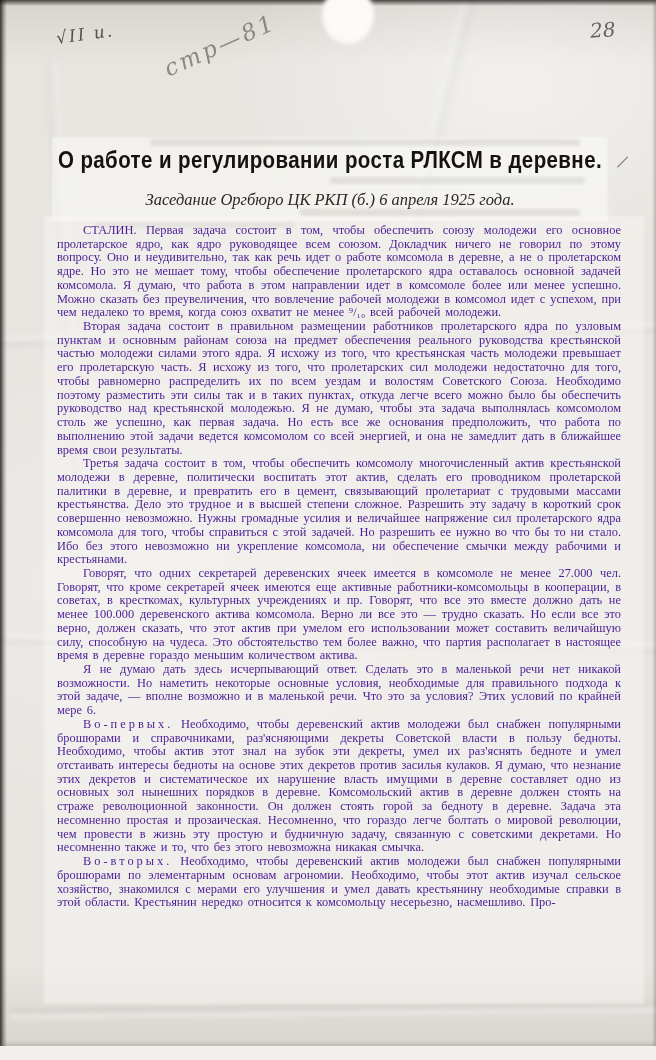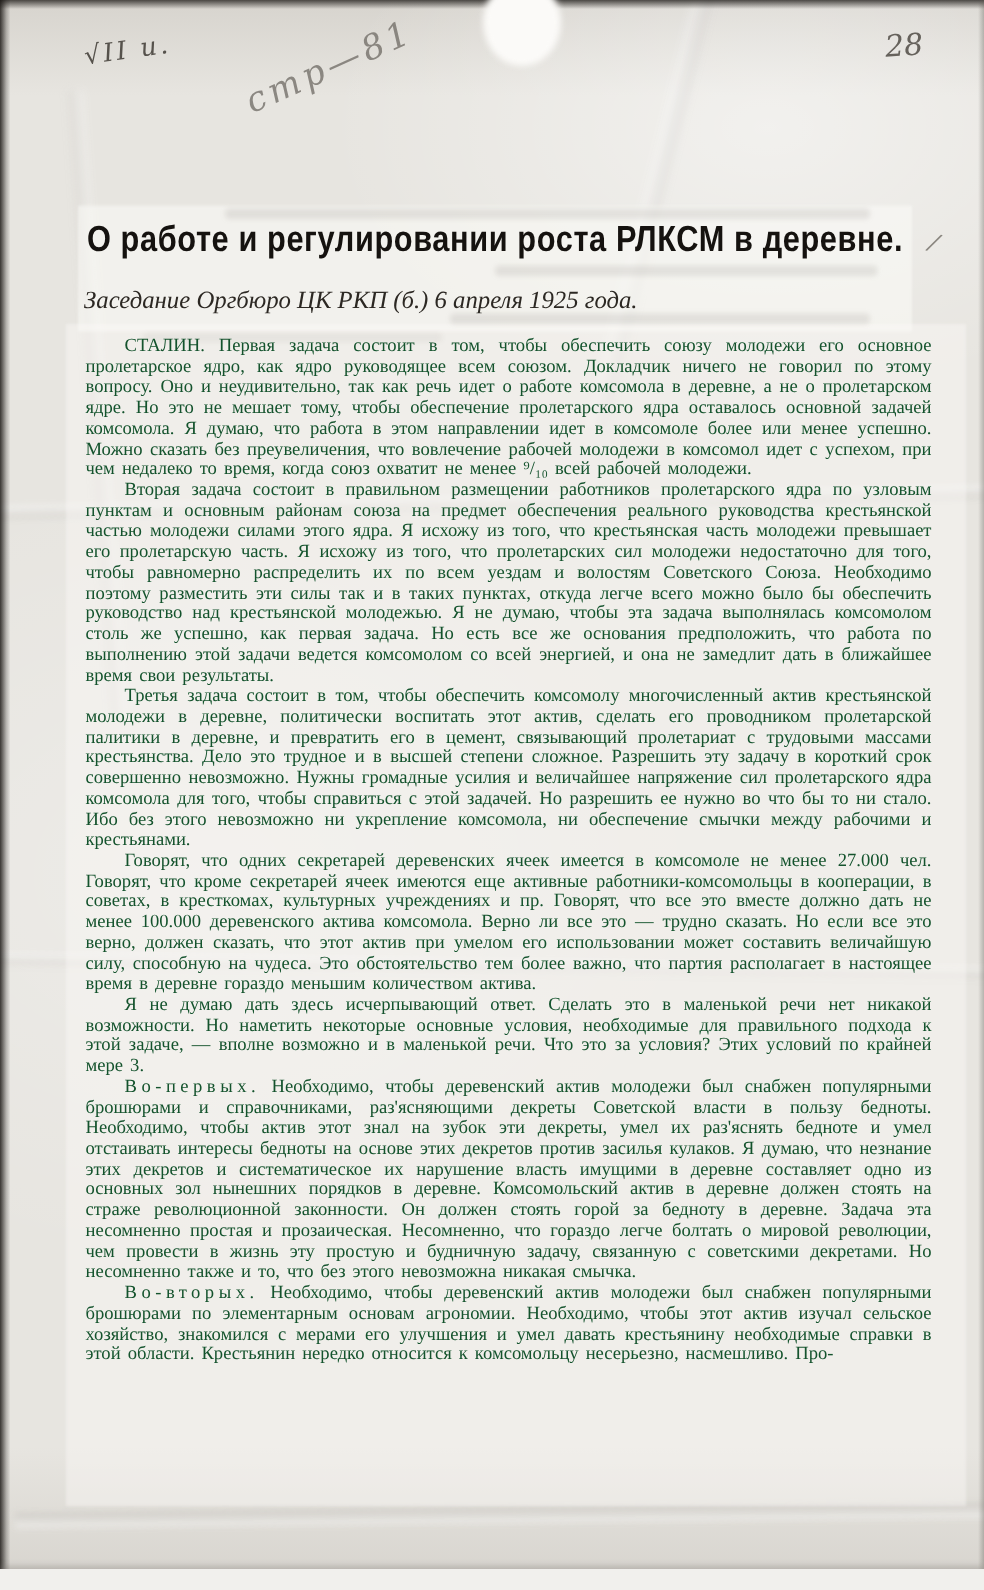--- a/index.html
+++ b/index.html
@@ -69,27 +69,27 @@
   .page-number { left: 590px; top: 18px; font-size: 20px; color: #66625c; transform: rotate(-4deg); }
   .slash-mark { left: 620px; top: 152px; font-size: 16px; transform: rotate(18deg); color: #8a867f; }
   
   .doc-title { position: absolute; left: 56px; top: 146px; width: 548px;
     text-align: center;
     font-family: "Liberation Sans", "DejaVu Sans", sans-serif;
     font-weight: 700; font-size: 20.5px; letter-spacing: 0.4px;
     color: #15120f; transform: scaleY(1.18); transform-origin: top center;
     white-space: nowrap; }
   .doc-subtitle { position: absolute; left: 56px; top: 190px; width: 548px;
-    text-align: left;
+    text-align: center;
     font-family: "Liberation Serif", "DejaVu Serif", serif;
     font-style: italic; font-size: 16.5px; color: #2c2823;
     white-space: nowrap; }
   
   .doc-body { position: absolute; left: 57px; top: 224px; width: 564px;
-    font-size: 12.4px; line-height: 13.72px; color: #14532d;
+    font-size: 12.4px; line-height: 13.72px; color: #4c1d95;
     text-align: justify; word-spacing: 1.6px; }
   .doc-body p { margin: 0; text-indent: 26px; }
   .lead-spaced { letter-spacing: 3px; }
 </style>
 </head>
 <body>
 
 <div class="page">
   <div class="paper-tone"></div>
 
@@ -118,19 +118,19 @@
   <div class="pencil slash-mark">/</div>
 
   <div class="doc-title">О работе и регулировании роста РЛКСМ в деревне.</div>
   <div class="doc-subtitle">Заседание Оргбюро ЦК РКП (б.) 6 апреля 1925 года.</div>
 
   <div class="doc-body">
       <p><span>СТАЛИН. Первая задача состоит в том, чтобы обеспечить союзу молодежи его основное пролетарское ядро, как ядро руководящее всем союзом. Докладчик ничего не говорил по этому вопросу. Оно и неудивительно, так как речь идет о работе комсомола в деревне, а не о пролетарском ядре. Но это не мешает тому, чтобы обеспечение пролетарского ядра оставалось основной задачей комсомола. Я думаю, что работа в этом направлении идет в комсомоле более или менее успешно. Можно сказать без преувеличения, что вовлечение рабочей молодежи в комсомол идет с успехом, при чем недалеко то время, когда союз охватит не менее ⁹/₁₀ всей рабочей молодежи.</span></p>
       <p><span>Вторая задача состоит в правильном размещении работников пролетарского ядра по узловым пунктам и основным районам союза на предмет обеспечения реального руководства крестьянской частью молодежи силами этого ядра. Я исхожу из того, что крестьянская часть молодежи превышает его пролетарскую часть. Я исхожу из того, что пролетарских сил молодежи недостаточно для того, чтобы равномерно распределить их по всем уездам и волостям Советского Союза. Необходимо поэтому разместить эти силы так и в таких пунктах, откуда легче всего можно было бы обеспечить руководство над крестьянской молодежью. Я не думаю, чтобы эта задача выполнялась комсомолом столь же успешно, как первая задача. Но есть все же основания предположить, что работа по выполнению этой задачи ведется комсомолом со всей энергией, и она не замедлит дать в ближайшее время свои результаты.</span></p>
       <p><span>Третья задача состоит в том, чтобы обеспечить комсомолу многочисленный актив крестьянской молодежи в деревне, политически воспитать этот актив, сделать его проводником пролетарской палитики в деревне, и превратить его в цемент, связывающий пролетариат с трудовыми массами крестьянства. Дело это трудное и в высшей степени сложное. Разрешить эту задачу в короткий срок совершенно невозможно. Нужны громадные усилия и величайшее напряжение сил пролетарского ядра комсомола для того, чтобы справиться с этой задачей. Но разрешить ее нужно во что бы то ни стало. Ибо без этого невозможно ни укрепление комсомола, ни обеспечение смычки между рабочими и крестьянами.</span></p>
       <p><span>Говорят, что одних секретарей деревенских ячеек имеется в комсомоле не менее 27.000 чел. Говорят, что кроме секретарей ячеек имеются еще активные работники-комсомольцы в кооперации, в советах, в кресткомах, культурных учреждениях и пр. Говорят, что все это вместе должно дать не менее 100.000 деревенского актива комсомола. Верно ли все это — трудно сказать. Но если все это верно, должен сказать, что этот актив при умелом его использовании может составить величайшую силу, способную на чудеса. Это обстоятельство тем более важно, что партия располагает в настоящее время в деревне гораздо меньшим количеством актива.</span></p>
-      <p><span>Я не думаю дать здесь исчерпывающий ответ. Сделать это в маленькой речи нет никакой возможности. Но наметить некоторые основные условия, необходимые для правильного подхода к этой задаче, — вполне возможно и в маленькой речи. Что это за условия? Этих условий по крайней мере 3.</span></p>
+      <p><span>Я не думаю дать здесь исчерпывающий ответ. Сделать это в маленькой речи нет никакой возможности. Но наметить некоторые основные условия, необходимые для правильного подхода к этой задаче, — вполне возможно и в маленькой речи. Что это за условия? Этих условий по крайней мере 6.</span></p>
       <p><span class="lead-spaced">Во-первых.</span>&nbsp;<span>Необходимо, чтобы деревенский актив молодежи был снабжен популярными брошюрами и справочниками, раз'ясняющими декреты Советской власти в пользу бедноты. Необходимо, чтобы актив этот знал на зубок эти декреты, умел их раз'яснять бедноте и умел отстаивать интересы бедноты на основе этих декретов против засилья кулаков. Я думаю, что незнание этих декретов и систематическое их нарушение власть имущими в деревне составляет одно из основных зол нынешних порядков в деревне. Комсомольский актив в деревне должен стоять на страже революционной законности. Он должен стоять горой за бедноту в деревне. Задача эта несомненно простая и прозаическая. Несомненно, что гораздо легче болтать о мировой революции, чем провести в жизнь эту простую и будничную задачу, связанную с советскими декретами. Но несомненно также и то, что без этого невозможна никакая смычка.</span></p>
       <p><span class="lead-spaced">Во-вторых.</span>&nbsp;<span>Необходимо, чтобы деревенский актив молодежи был снабжен популярными брошюрами по элементарным основам агрономии. Необходимо, чтобы этот актив изучал сельское хозяйство, знакомился с мерами его улучшения и умел давать крестьянину необходимые справки в этой области. Крестьянин нередко относится к комсомольцу несерьезно, насмешливо. Про-</span></p>
     </div>
 
   <div class="edge-bottom-strip"></div>
 </div>
 
 </body></html>

